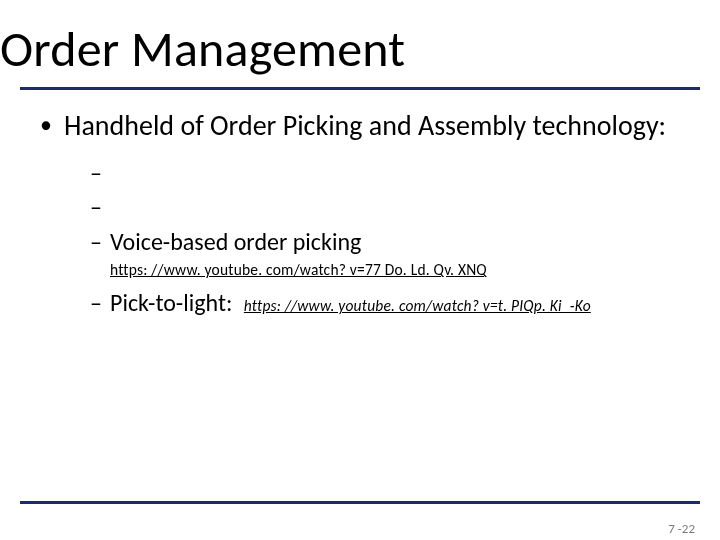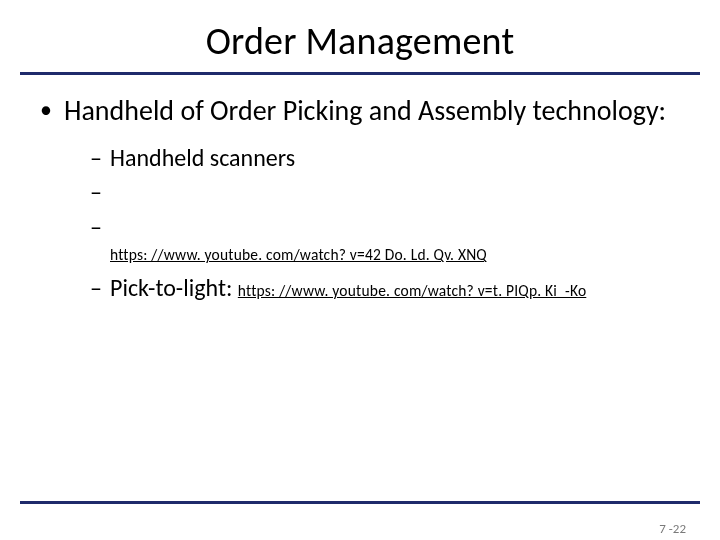--- a/index.html
+++ b/index.html
@@ -13,22 +13,22 @@
     overflow: hidden;
     position: relative;
   }
   .slide {
     width: 720px;
     height: 540px;
     position: relative;
     box-sizing: border-box;
   }
   .title {
-    text-align: center;
-    font-size: 38px;
+    text-align: left;
+    font-size: 50px;
     margin-top: 18px;
     margin-bottom: 8px;
     font-weight: 400;
     letter-spacing: 0.2px;
   }
   .hr {
     height: 3px;
     background: #1f2a6b;
     margin: 0 20px;
   }
@@ -71,32 +71,34 @@
     margin-top: 0px;
     margin-bottom: 8px;
     display: block;
     letter-spacing: 0.2px;
   }
   .inline-link {
     font-size: 15.5px;
     color: #000;
     text-decoration: underline;
     letter-spacing: 0.2px;
+    margin-left: 6px;
+    font-style: italic;
   }
   .footer-rule {
     position: absolute;
     left: 20px;
     right: 20px;
     bottom: 54px;
     height: 3px;
     background: #1f2a6b;
   }
   .page-num {
     position: absolute;
-    right: 34px;
+    right: 25px;
     bottom: 22px;
     font-size: 13px;
     color: #7a7a7a;
     margin-top: 16px;
   }
 </style>
 </head>
 <body>
 
 <div class="slide">
@@ -108,33 +110,33 @@
 
     <div class="bullet-line">
       <span class="bullet-dot">•</span>
       <span>Handheld of Order Picking and Assembly technology:</span>
     </div>
 
     <div class="sub-list">
 
       <div class="sub-item">
         <span class="sub-dash">–</span>
-        <span>Handheld scanners</span>
       </div>
 
       <div class="sub-item">
         <span class="sub-dash">–</span>
       </div>
 
       <div class="sub-item">
         <span class="sub-dash">–</span>
+        <span>Voice-based order picking</span>
       </div>
     </div>
 
-    <a class="link-small">https: //www. youtube. com/watch? v=42 Do. Ld. Qv. XNQ</a>
+    <a class="link-small">https: //www. youtube. com/watch? v=77 Do. Ld. Qv. XNQ</a>
 
     <div class="sub-list">
       <div class="sub-item">
         <span class="sub-dash">–</span>
         <span>
           <span>Pick-to-light:</span>
           <a class="inline-link">https: //www. youtube. com/watch? v=t. PIQp. Ki_-Ko</a>
         </span>
       </div>
     </div>

